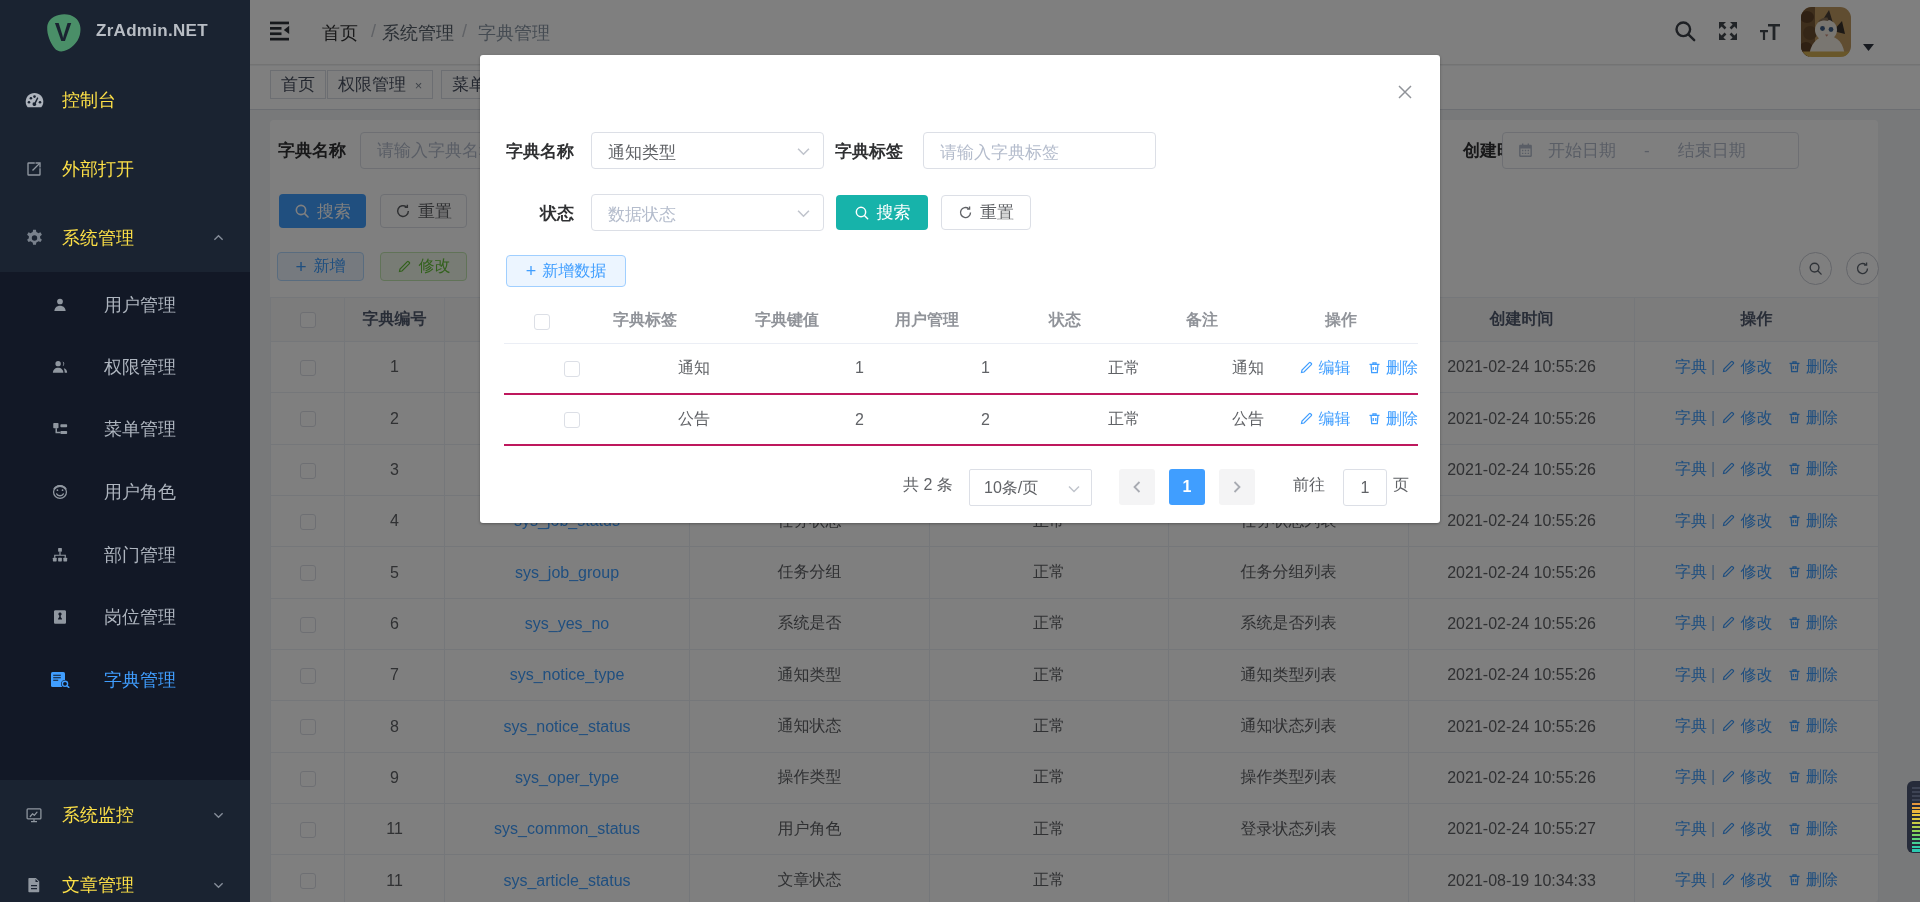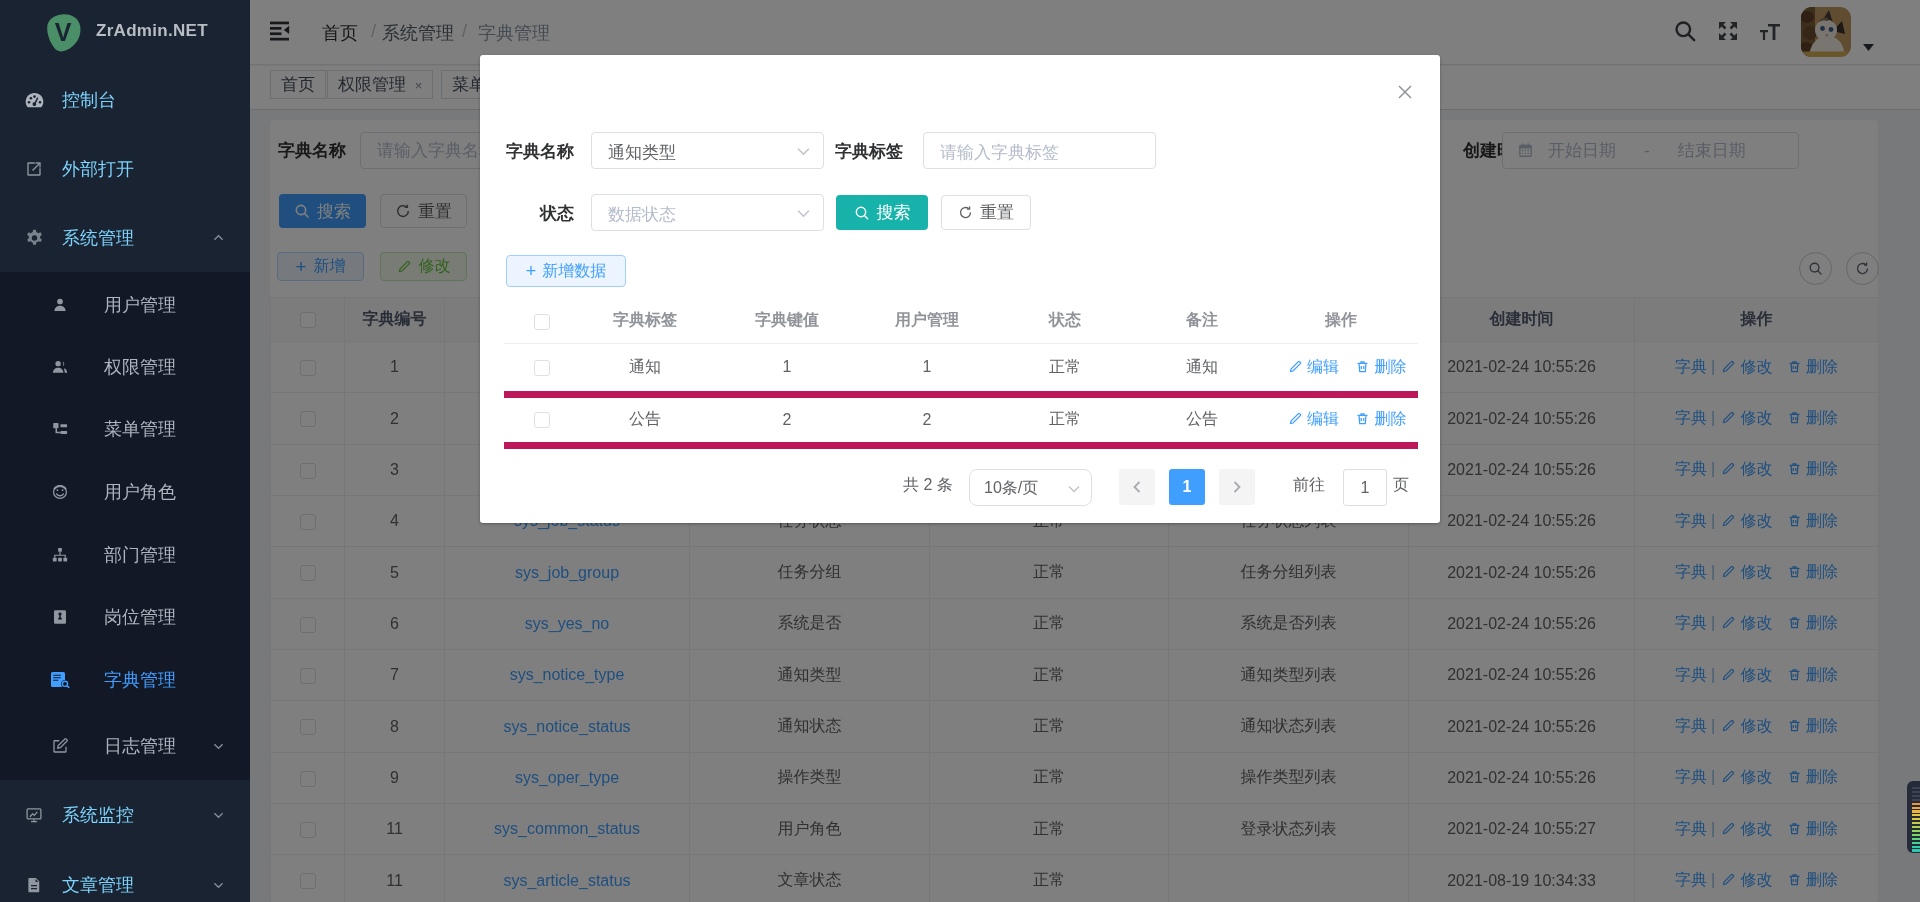--- a/index.html
+++ b/index.html
@@ -4,21 +4,21 @@
 <title>ZrAdmin.NET</title>
 <style>
 *{margin:0;padding:0;box-sizing:border-box}
 html,body{width:1920px;height:902px;overflow:hidden}
 body{font-family:"Liberation Sans",sans-serif;position:relative;background:#f0f2f5;color:#303133}
 .abs{position:absolute}
 
 #sidebar{position:absolute;left:0;top:0;width:250px;height:902px;background:#1a2331;z-index:30}
 #sub{position:absolute;left:0;top:272px;width:250px;height:508px;background:#121826}
 .logo{position:absolute;left:96px;top:21px;color:#b8bdc4;font-size:17px;font-weight:bold;letter-spacing:.3px}
-.mi{position:absolute;left:0;width:250px;height:62px;color:#7dd3fc;font-size:18px}
+.mi{position:absolute;left:0;width:250px;height:62px;color:#fde047;font-size:18px}
 .mi.sub{color:#aeb5bf}
 .mi .txt{position:absolute;left:62px;top:50%;transform:translateY(-50%)}
 .mi .ic{position:absolute;left:25px;top:50%;transform:translateY(-50%);width:18px;height:18px}
 .mi.sub .txt{left:104px}
 .mi.sub .ic{left:51px}
 .mi.act{color:#409eff}
 .caret{position:absolute;right:26px;top:50%;width:11px;height:11px;transform:translateY(-50%)}
 
 #header{position:absolute;left:250px;top:0;width:1670px;height:65px;background:#fff;border-bottom:1px solid #e6e6e6}
 .bc{position:absolute;top:21px;font-size:18px}
@@ -39,21 +39,21 @@
 #btab .lnk{color:#409eff}
 .cb{display:inline-block;width:16px;height:16px;border:1px solid #dcdfe6;border-radius:3px;background:#fff;vertical-align:middle}
 .blue{color:#409eff}
 
 #overlay{position:absolute;left:250px;top:0;width:1670px;height:902px;background:rgba(0,0,0,.5);z-index:40}
 
 #dlg{position:absolute;left:480px;top:55px;width:960px;height:468px;background:#fff;border-radius:3px;box-shadow:0 1px 3px rgba(0,0,0,.3);z-index:50}
 #dlg .sel{position:absolute;width:233px;height:37px;border:1px solid #dcdfe6;border-radius:4px;font-size:17px}
 #mtab{position:absolute;left:24px;top:244px;width:914px;font-size:16px;color:#606266}
 #mtab th{color:#909399;font-weight:bold;height:44px;border-bottom:1px solid #ebeef5;text-align:center}
-#mtab td{height:51px;border-bottom:7px solid #be185d;text-align:center}
+#mtab td{height:51px;border-bottom:2px solid #be185d;text-align:right}
 #mtab td.blue{padding-left:12px}
 
 #fps{position:absolute;left:1907px;top:781px;width:26px;height:72px;background:#262b3a;border-radius:6px;z-index:60}
 </style>
 </head>
 <body>
 
 <div id="header">
  <svg class="abs" style="left:17px;top:17px" width="26" height="26" viewBox="0 0 26 26">
       <g fill="#2c3137">
@@ -421,30 +421,20 @@
       <svg class="ic" style="width:19px;height:16px" viewBox="0 0 19 16">
         <rect x="0" y="0" width="14" height="15" rx="1.6" fill="#409eff"></rect>
         <g stroke="#121826" stroke-width="1.1">
           <path d="M2.2 3.2h7.6M2.2 5.7h7.6M2.2 8.2h5"></path>
         </g>
         <circle cx="14" cy="11.8" r="3.9" fill="#121826"></circle>
         <circle cx="14" cy="11.8" r="2.6" fill="none" stroke="#409eff" stroke-width="1.4"></circle>
         <path d="M16 13.8l1.8 1.5" stroke="#409eff" stroke-width="1.5" stroke-linecap="round"></path>
       </svg>
       <span class="txt">字典管理</span>
-    </div>
- <div class="mi sub" style="top:715px;height:62px">
-      <svg class="ic" viewBox="0 0 24 24" fill="none" stroke="#9097a0" stroke-width="1.7">
-        <path d="M20 13v6.2c0 .44-.36.8-.8.8H4.8a.8.8 0 0 1-.8-.8V5.8c0-.44.36-.8.8-.8H11"></path>
-        <path d="M9 15 9.7 11.5 18.6 2.6a1.1 1.1 0 0 1 1.55 0l1.25 1.25a1.1 1.1 0 0 1 0 1.55L12.5 14.3 9 15z" fill="none"></path>
-      </svg>
-      <span class="txt">日志管理</span>
-      <svg class="caret" viewBox="0 0 12 12" fill="none" stroke="#848c98" stroke-width="1.5">
-        <path d="M1.5 4 6 8.5 10.5 4"></path>
-      </svg>
     </div>
  <div class="mi" style="top:780px;height:70px">
       <svg class="ic" style="left:25px" viewBox="0 0 24 24" fill="none" stroke="#9097a0" stroke-width="1.7">
         <rect x="2.8" y="3.8" width="18.4" height="13.4" rx="1.2"></rect>
         <path d="M7 14l3-3.6 2.4 2 3.6-4.2" stroke-linecap="round" stroke-linejoin="round"></path>
         <path d="M12 17.5v3M8 20.7h8"></path>
       </svg>
       <span class="txt" style="left:62px">系统监控</span>
       <svg class="caret" viewBox="0 0 12 12" fill="none" stroke="#848c98" stroke-width="1.5">
         <path d="M1.5 4 6 8.5 10.5 4"></path>
@@ -535,21 +525,21 @@
           <td class="blue"><svg style="vertical-align:-2px" width="15" height="15" viewBox="0 0 24 24" fill="none" stroke="#409eff" stroke-width="2">
               <path d="M4 20l.8-4L16.6 4.2a1.2 1.2 0 0 1 1.7 0l1.5 1.5a1.2 1.2 0 0 1 0 1.7L8 19.2 4 20z"></path>
             </svg> <span>编辑</span><svg style="vertical-align:-2px;margin-left:16px" width="15" height="15" viewBox="0 0 24 24" fill="none" stroke="#409eff" stroke-width="2">
               <path d="M4 7h16M9.5 7V4.5h5V7M6.5 7l1 13h9l1-13M10 11v5M14 11v5"></path>
             </svg> <span>删除</span></td>
         </tr>
  </tbody>
     </table>
  <div class="abs" style="left:0;top:414px;width:960px;height:32px;font-size:16px;color:#606266">
   <span class="abs" style="left:423px;top:6px">共 2 条</span>
-  <div class="abs" style="left:489px;top:0;width:123px;height:37px;border:1px solid #dcdfe6;border-radius:8px">
+  <div class="abs" style="left:489px;top:0;width:123px;height:37px;border:1px solid #dcdfe6;border-radius:2px">
         <span style="position:absolute;left:14px;top:8px;color:#606266">10条/页</span>
         <svg class="abs" style="right:11px;top:14px" width="12" height="10" viewBox="0 0 12 10" fill="none" stroke="#c0c4cc" stroke-width="1.5">
           <path d="M1 2.5 6 7.5 11 2.5"></path>
         </svg>
       </div>
   <div class="abs" style="left:639px;top:0;width:36px;height:36px;background:#f4f4f5;border-radius:3px">
         <svg class="abs" style="left:13px;top:12px" width="10" height="12" viewBox="0 0 10 12" fill="none" stroke="#a8abb2" stroke-width="1.8">
           <path d="M7.5 1 2.5 6 7.5 11"></path>
         </svg>
       </div>

